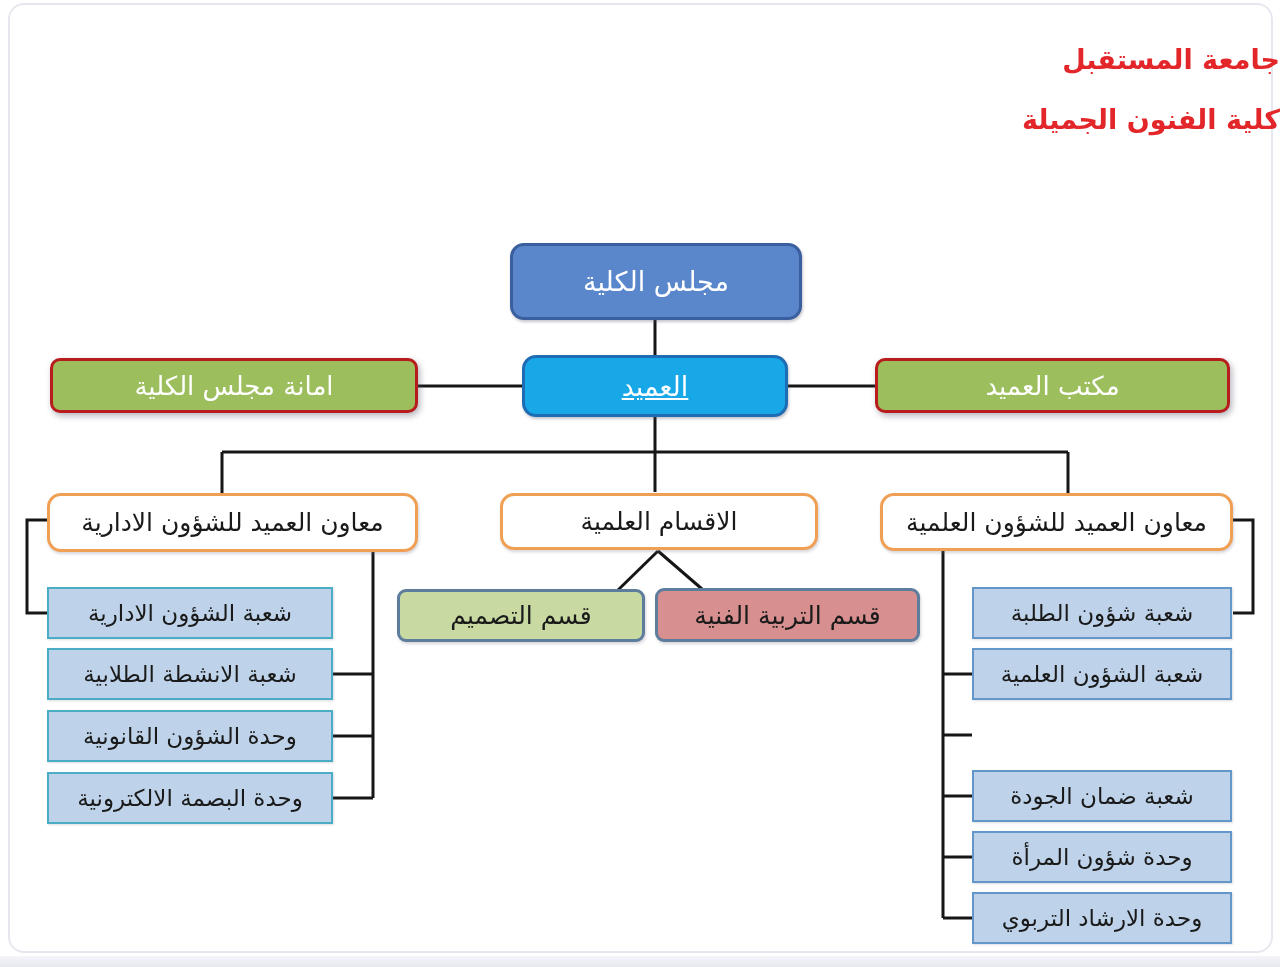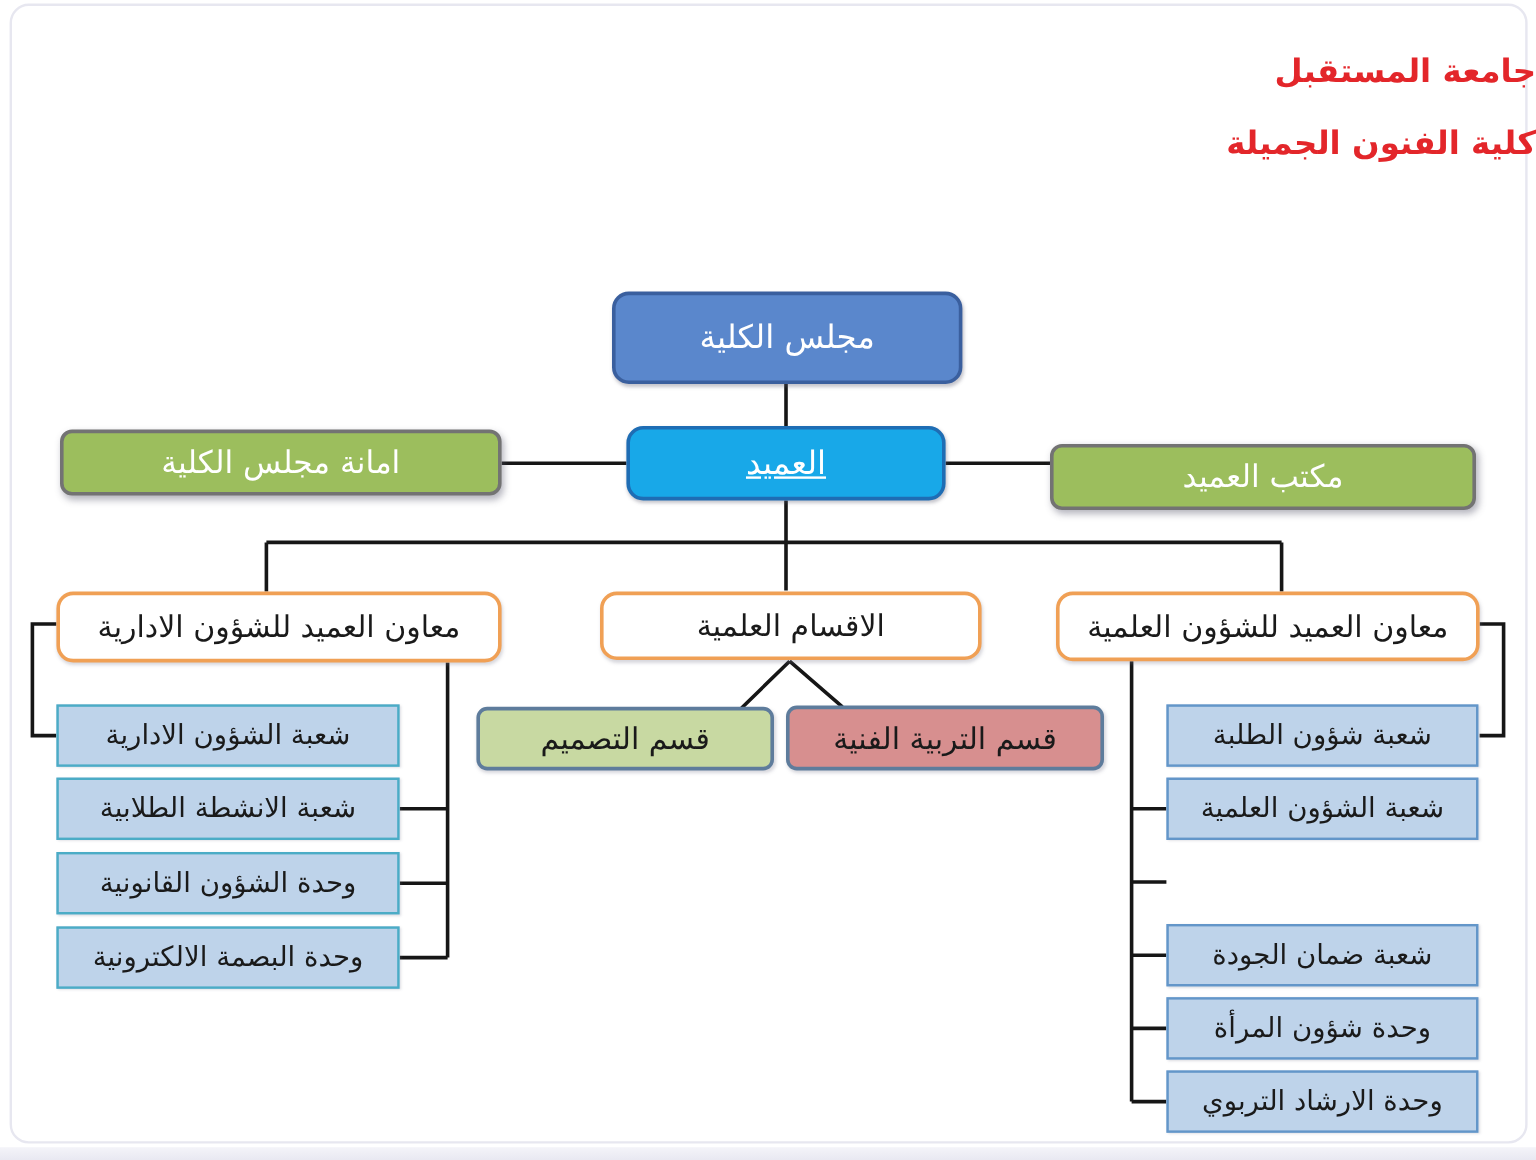--- a/index.html
+++ b/index.html
@@ -24,24 +24,24 @@
     text-align:center;direction:rtl;box-sizing:border-box;
   }
   .node span{display:block;width:100%;}
 
   .n-council{left:510px;top:243px;width:292px;height:77px;background:#5a87cc;
     border:3px solid #3a5f9e;border-radius:14px;color:#ffffff;font-size:27px;
     box-shadow:1px 2px 3px rgba(90,90,110,.35);}
   .n-dean{left:522px;top:355px;width:266px;height:62px;background:#18a8e8;
     border:3px solid #1e6db4;border-radius:14px;color:#ffffff;font-size:27px;
     box-shadow:1px 2px 3px rgba(90,90,110,.35);text-decoration:underline;}
-  .n-green{background:#9cbe5d;border:3px solid #737373;border-radius:10px;
+  .n-green{background:#9cbe5d;border:3px solid #b91c1c;border-radius:10px;
     color:#ffffff;font-size:26px;box-shadow:2px 3px 6px rgba(90,90,110,.45);}
   .n-secretariat{left:50px;top:358px;width:368px;height:55px;}
-  .n-office{left:875px;top:370px;width:355px;height:55px;}
+  .n-office{left:875px;top:358px;width:355px;height:55px;}
 
   .n-assistant{background:#ffffff;border:3px solid #f0a055;border-radius:14px;
     color:#1a1a1a;font-size:25px;box-shadow:1px 2px 3px rgba(120,120,140,.3);}
   .n-admin-assistant{left:47px;top:493px;width:371px;height:59px;}
   .n-departments{left:500px;top:493px;width:318px;height:57px;}
   .n-science-assistant{left:880px;top:493px;width:353px;height:58px;}
 
   .n-design{left:397px;top:589px;width:248px;height:53px;background:#c8d9a2;
     border:3px solid #5e7c9c;border-radius:9px;color:#1a1a1a;font-size:25px;
     box-shadow:1px 2px 3px rgba(120,120,140,.3);align-items:center;}

